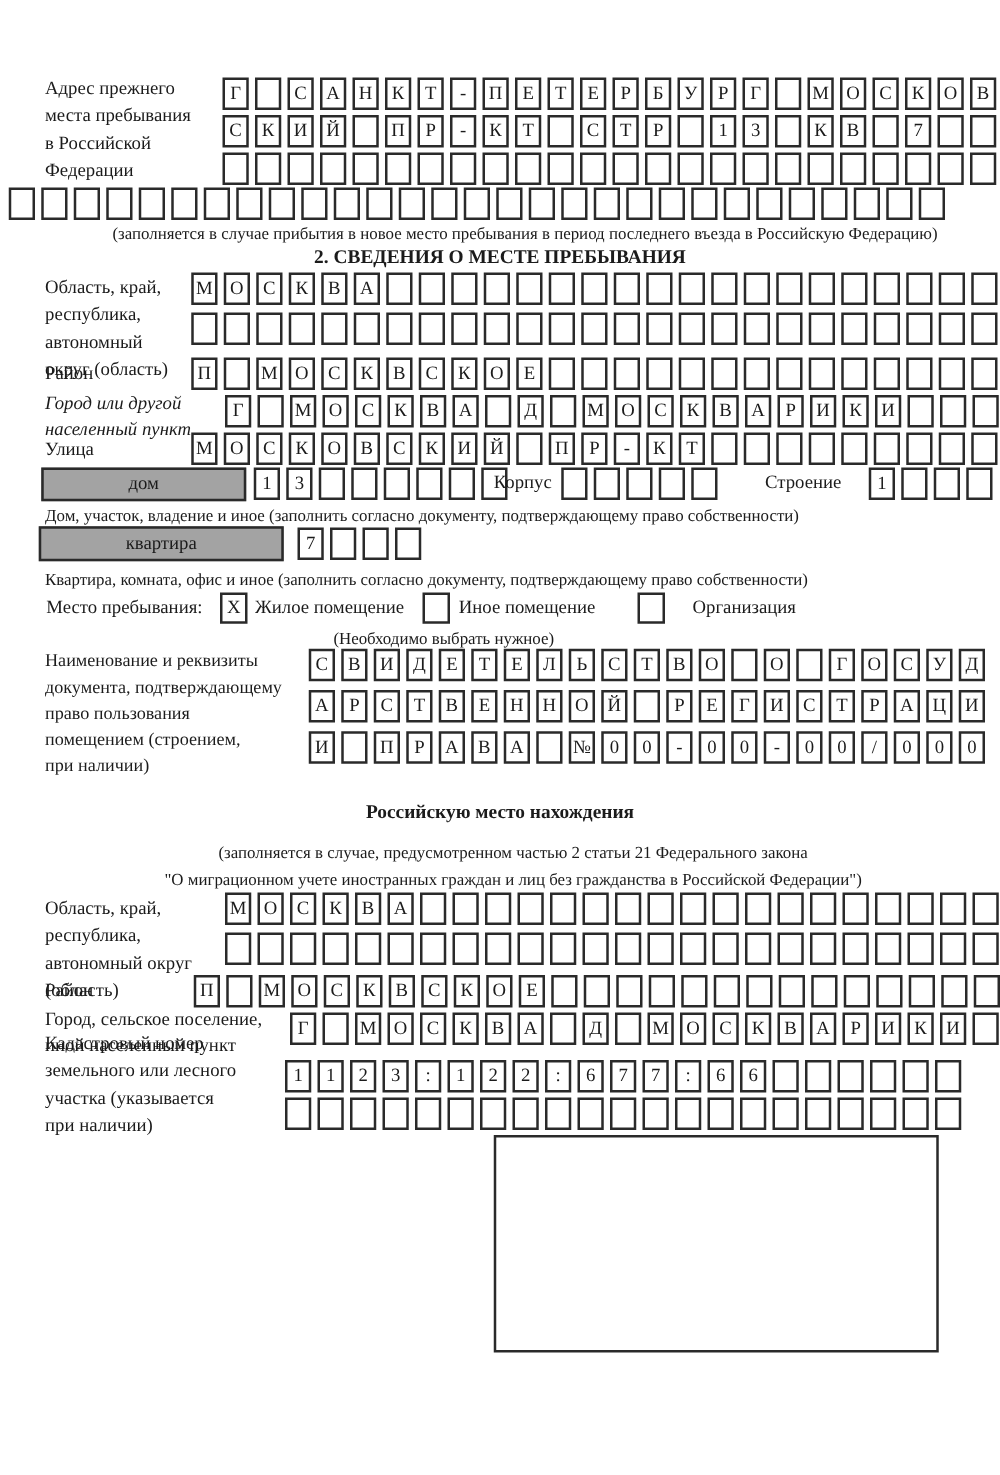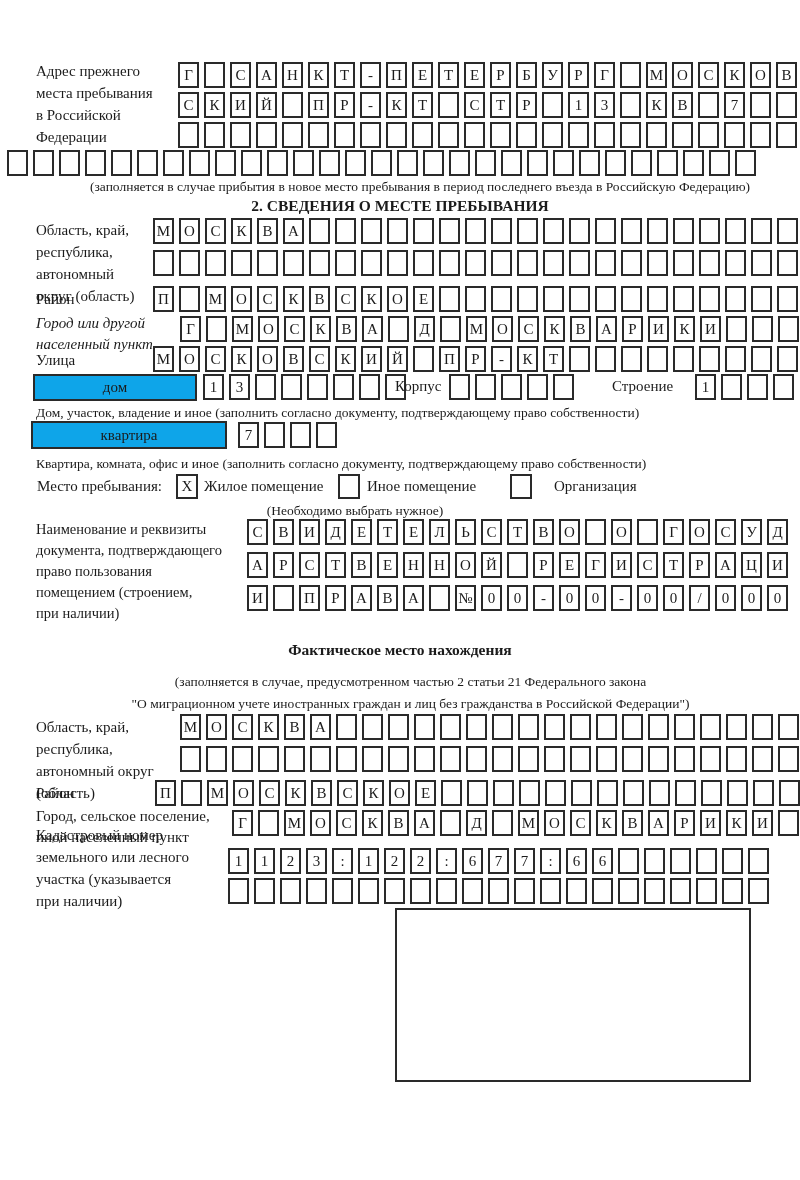--- a/index.html
+++ b/index.html
@@ -13,21 +13,21 @@
     display:flex; align-items:center; justify-content:center;
     font-size:15px; line-height:1; background:#fff;
   }
   .label { font-size:15px; line-height:22px; }
   .label-sm { font-size:15px; line-height:21px; }
   .caption { font-size:13.5px; }
   .note { font-size:13.5px; text-align:center; }
   .title { font-size:15.5px; font-weight:bold; text-align:center; }
   .fieldbox {
     border:2px solid #2a2a2a; display:flex; align-items:center; justify-content:center;
-    font-size:15px; background:#0ea5e9;
+    font-size:15px; background:#a3a3a3;
   }
   .checkbox {
     width:22px; height:25px; border:2px solid #2a2a2a;
     display:flex; align-items:center; justify-content:center;
     font-size:15px; background:#fff;
   }
   .opt-label { font-size:15px; }
   .stamp-box { border:2px solid #2a2a2a; background:#fff; }
   .stamp-caption { font-size:14px; line-height:17.5px; text-align:center; }
 </style>
@@ -347,21 +347,21 @@
   <div class="abs checkbox" style="left:176px; top:474px;">X</div>
   <div class="abs opt-label" style="left:204px; top:478px;">Жилое помещение</div>
   <div class="abs checkbox" style="left:338px; top:474px;"></div>
   <div class="abs opt-label" style="left:367px; top:478px;">Иное помещение</div>
   <div class="abs checkbox" style="left:510px; top:474px;"></div>
   <div class="abs opt-label" style="left:554px; top:478px;">Организация</div>
   <div class="abs note" style="left:120px; top:503px; width:470px;">(Необходимо выбрать нужное)</div>
 
   <div class="abs" style="left:36px; top:519px; font-size:14.5px; line-height:21px;">
       <div>Наименование и реквизиты</div>
-      <div>документа, подтверждающего</div>
+      <div>документа, подтверждающему</div>
       <div>право пользования</div>
       <div>помещением (строением,</div>
       <div>при наличии)</div>
     </div>
   <div class="abs cellrow" style="left:247px; top:519px;">
       <div class="cell">С</div>
       <div class="cell">В</div>
       <div class="cell">И</div>
       <div class="cell">Д</div>
       <div class="cell">Е</div>
@@ -422,21 +422,21 @@
       <div class="cell">0</div>
       <div class="cell">-</div>
       <div class="cell">0</div>
       <div class="cell">0</div>
       <div class="cell">/</div>
       <div class="cell">0</div>
       <div class="cell">0</div>
       <div class="cell">0</div>
     </div>
 
-  <div class="abs title" style="left:0; top:641px; width:800px;">Фактическое место нахождения</div>
+  <div class="abs title" style="left:0; top:641px; width:800px;">Российскую место нахождения</div>
   <div class="abs note" style="left:0; top:671px; width:776px; line-height:22px;padding-left:45px;">
       <div>(заполняется в случае, предусмотренном частью 2 статьи 21 Федерального закона</div>
       <div>"О миграционном учете иностранных граждан и лиц без гражданства в Российской Федерации")</div>
     </div>
 
   <div class="abs label" style="left:36px; top:716px;">
       <div>Область, край,</div>
       <div>республика,</div>
       <div>автономный округ</div>
       <div>(область)</div>

